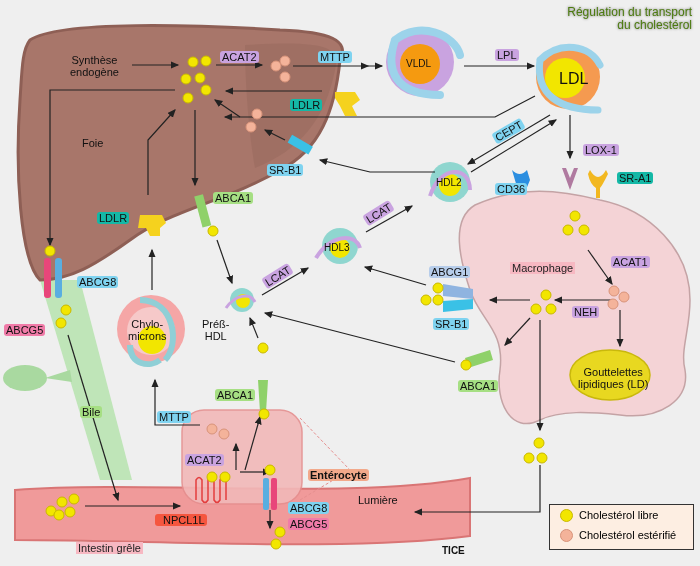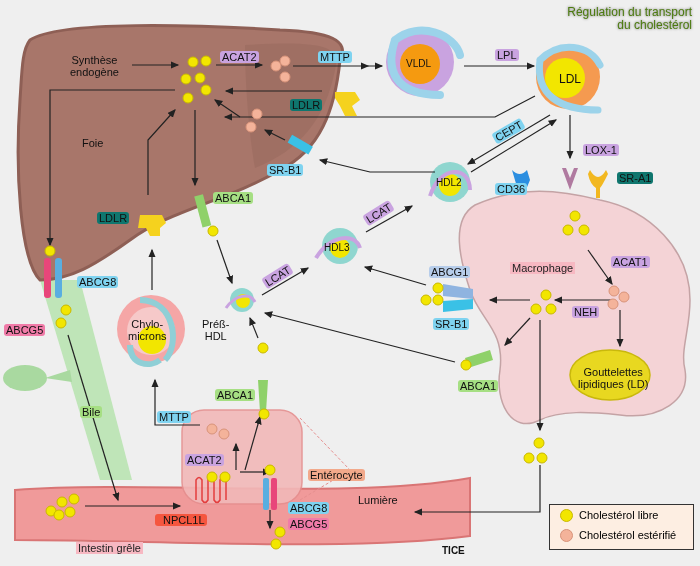--- a/index.html
+++ b/index.html
@@ -211,35 +211,35 @@
 </svg>
 
 <div class="title">
   <div>Régulation du transport</div>
   <div>du cholestérol</div>
 </div>
 
 <style>
   .t{position:absolute;font-size:11px;line-height:12px;white-space:nowrap;color:#111;}
   .tag{padding:0 2px;border-radius:3px;}
-  .pur{background:#c9a3e0;} .blu{background:#7fd3f0;} .yel{background:#0f766e;}
+  .pur{background:#c9a3e0;} .blu{background:#7fd3f0;} .yel{background:#14b8a6;}
   .grn{background:#a6df83;} .pnk{background:#f07ba8;margin-top:29px;} .red{background:#f5563f;}
-  .sal{background:#f2a98b;}
+  .sal{background:#f2a98b;font-weight:bold;}
   .c{text-align:center;}
 </style>
 
 <div class="t c" style="left:70px;top:54px;">
   <div>Synthèse</div>
   <div>endogène</div>
 </div>
 <span class="t tag pur" style="left:220px;top:51px;">ACAT2</span>
 <span class="t tag blu" style="left:318px;top:51px;">MTTP</span>
 <span class="t" style="left:406px;top:58px;font-size:10px;">VLDL</span>
 <span class="t tag pur" style="left:495px;top:49px;">LPL</span>
-<span class="t" style="left:559px;top:73px;font-size:12px;">LDL</span>
+<span class="t" style="left:559px;top:73px;font-size:16px;">LDL</span>
 <span class="t tag yel" style="left:290px;top:99px;">LDLR</span>
 <span class="t tag blu" style="left:267px;top:164px;">SR-B1</span>
 <span class="t tag blu" style="left:492px;top:125px;transform:rotate(-30deg);">CEPT</span>
 <span class="t tag pur" style="left:583px;top:144px;">LOX-1</span>
 <span class="t tag blu" style="left:495px;top:183px;">CD36</span>
 <span class="t tag yel" style="left:617px;top:172px;">SR-A1</span>
 <span class="t" style="left:436px;top:177px;font-size:10px;">HDL2</span>
 <span class="t" style="left:324px;top:242px;font-size:10px;">HDL3</span>
 <span class="t tag pur" style="left:262px;top:270px;transform:rotate(-32deg);">LCAT</span>
 <span class="t tag pur" style="left:363px;top:207px;transform:rotate(-32deg);">LCAT</span>

